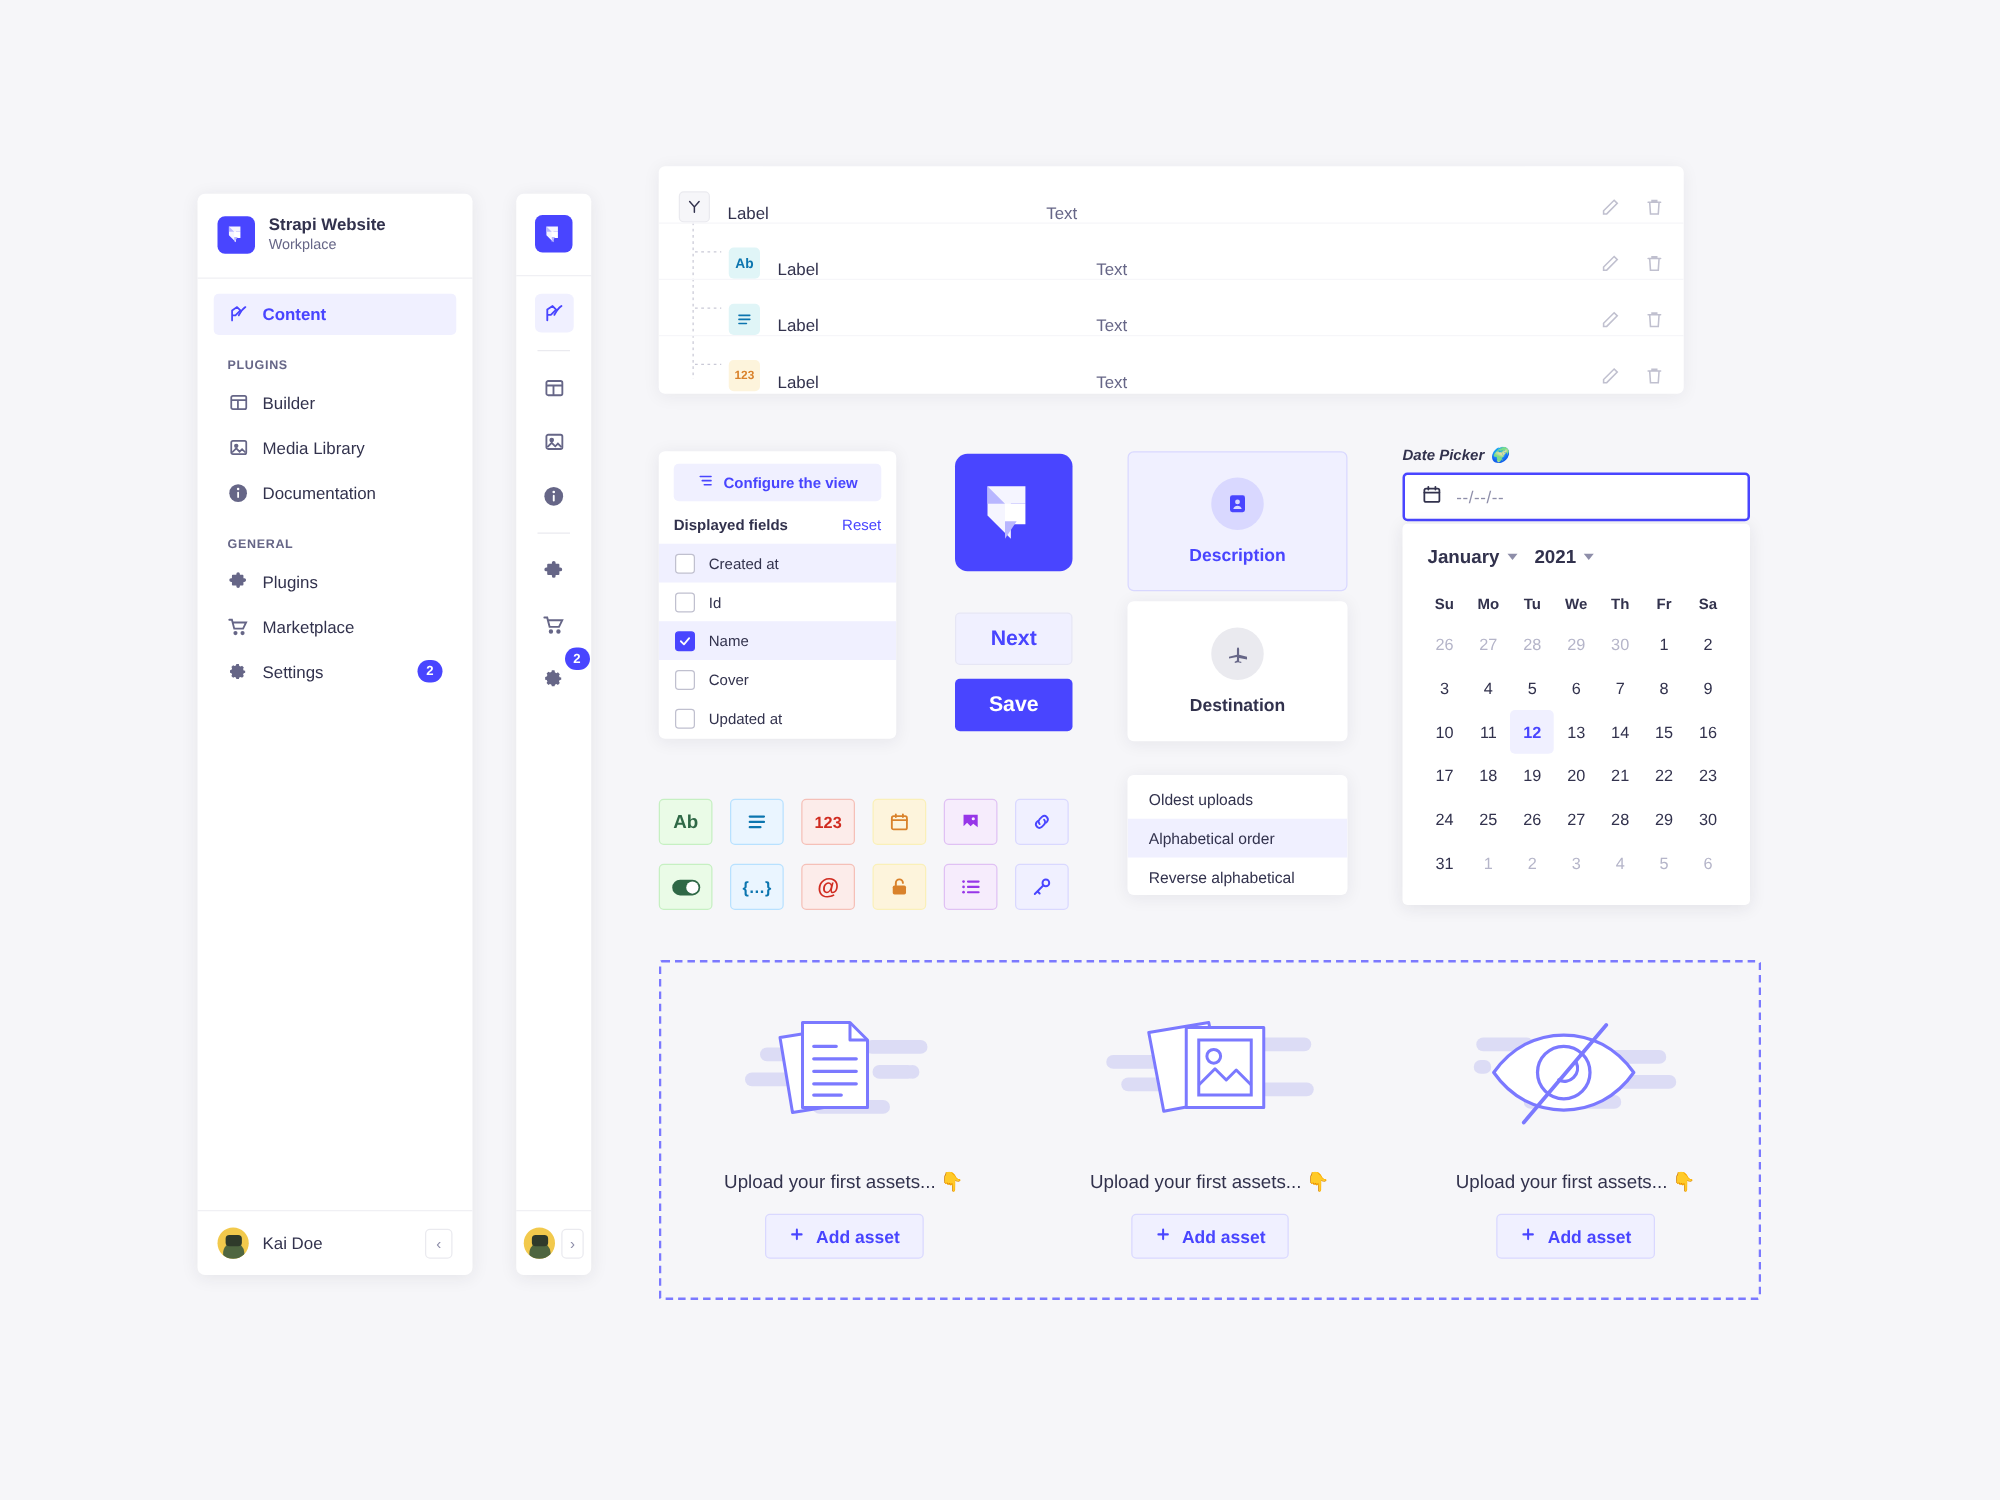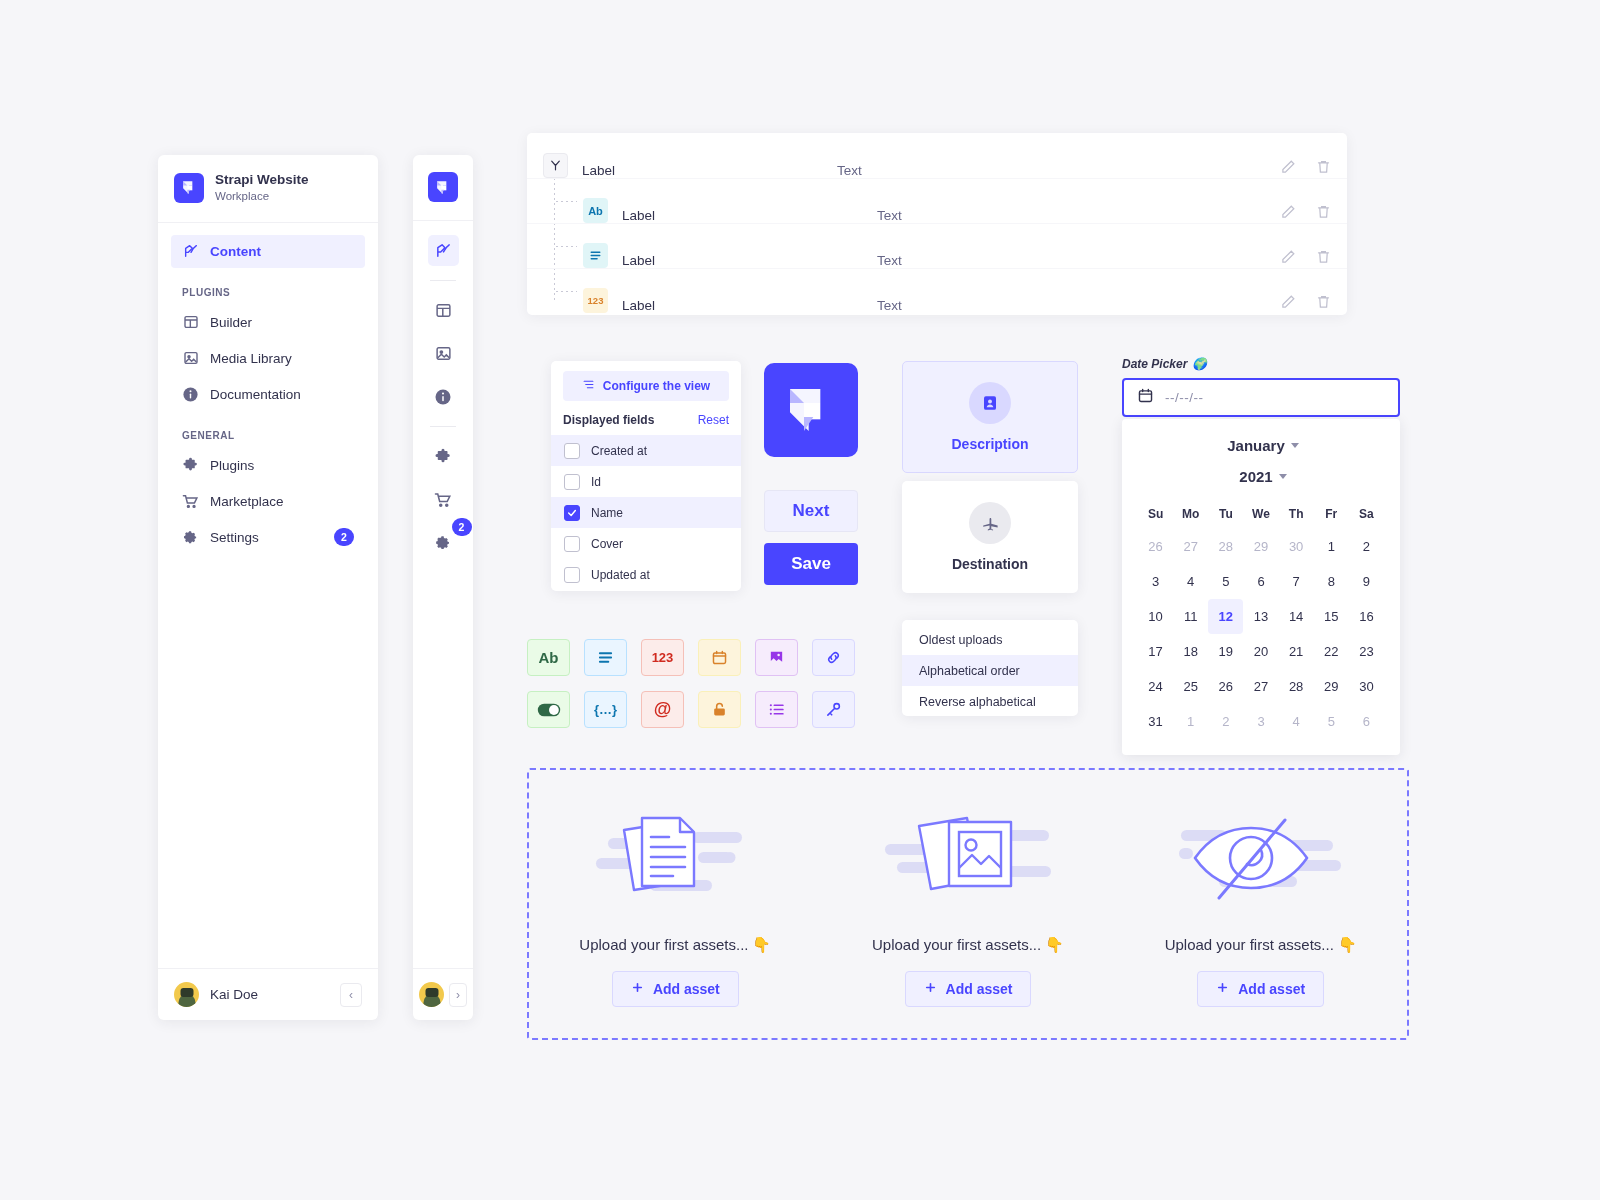--- a/index.html
+++ b/index.html
@@ -140,21 +140,21 @@
   }
   .dot-h {
     position: absolute; left: 29px; width: 21px; height: 1px;
     background-image: linear-gradient(to right, #c9c9d6 50%, transparent 0);
     background-size: 5px 1px;
   }
   .fld-indent { padding-left: 56px; }
 
   
   #cfg-card {
-    position: absolute; left: 551px; top: 361px;
+    position: absolute; left: 527px; top: 361px;
     width: 190px; height: 230px;
     background: #fff; border-radius: 5px;
     box-shadow: 0 2px 14px rgba(33,33,52,.07);
     padding: 10px 0 0 0; overflow: hidden;
   }
   .cfg-btn {
     margin: 0 12px; height: 30px; border-radius: 4px;
     background: #f0f0ff; color: #4945ff;
     font-size: 12px; font-weight: bold;
     display: flex; align-items: center; justify-content: center; gap: 8px;
@@ -262,21 +262,21 @@
   .dp-input {
     height: 39px; border: 2px solid #4945ff; border-radius: 4px;
     background: #fff; display: flex; align-items: center; gap: 11px; padding: 0 13px;
   }
   .dp-ph { font-size: 13.5px; color: #8e8ea9; letter-spacing: .5px; }
   .dp-cal {
     margin-top: 2px; background: #fff; border-radius: 4px;
     box-shadow: 0 2px 14px rgba(33,33,52,.09);
     padding: 18px 16px 16px 16px;
   }
-  .dp-mrow { display: flex; align-items: center; gap: 14px; margin-bottom: 14px; padding-left: 4px; flex-direction: column; }
+  .dp-mrow { display: flex; align-items: center; gap: 14px; margin-bottom: 14px; padding-left: 4px; }
   .dp-sel { display: flex; align-items: center; gap: 6px; font-size: 15px; font-weight: bold; color: #32324d; }
   .dp-caret { width: 0; height: 0; border-left: 4px solid transparent; border-right: 4px solid transparent; border-top: 5px solid #8e8ea9; }
   .dp-grid { display: grid; grid-template-columns: repeat(7, 1fr); }
   .dp-dow {
     height: 30px; display: flex; align-items: center; justify-content: center;
     font-size: 12px; font-weight: bold; color: #32324d;
   }
   .dp-day {
     height: 35px; display: flex; align-items: center; justify-content: center;
     font-size: 13px; color: #32324d; border-radius: 4px;

